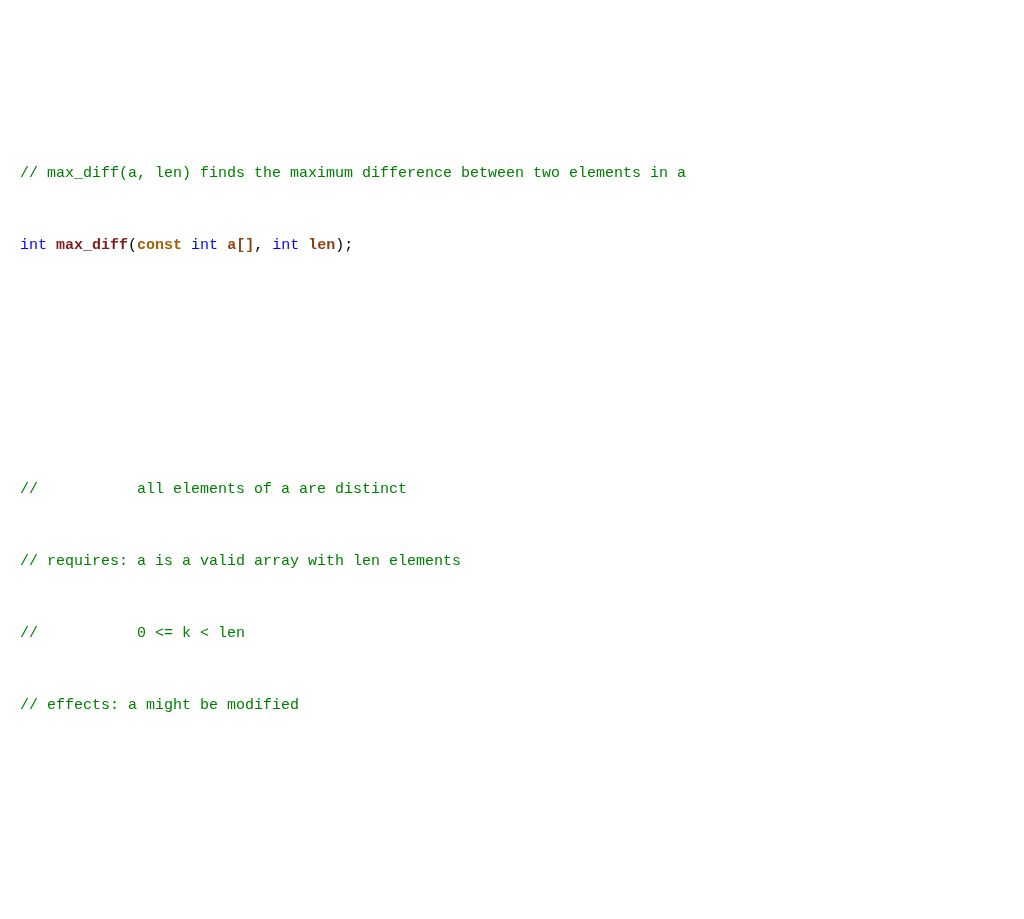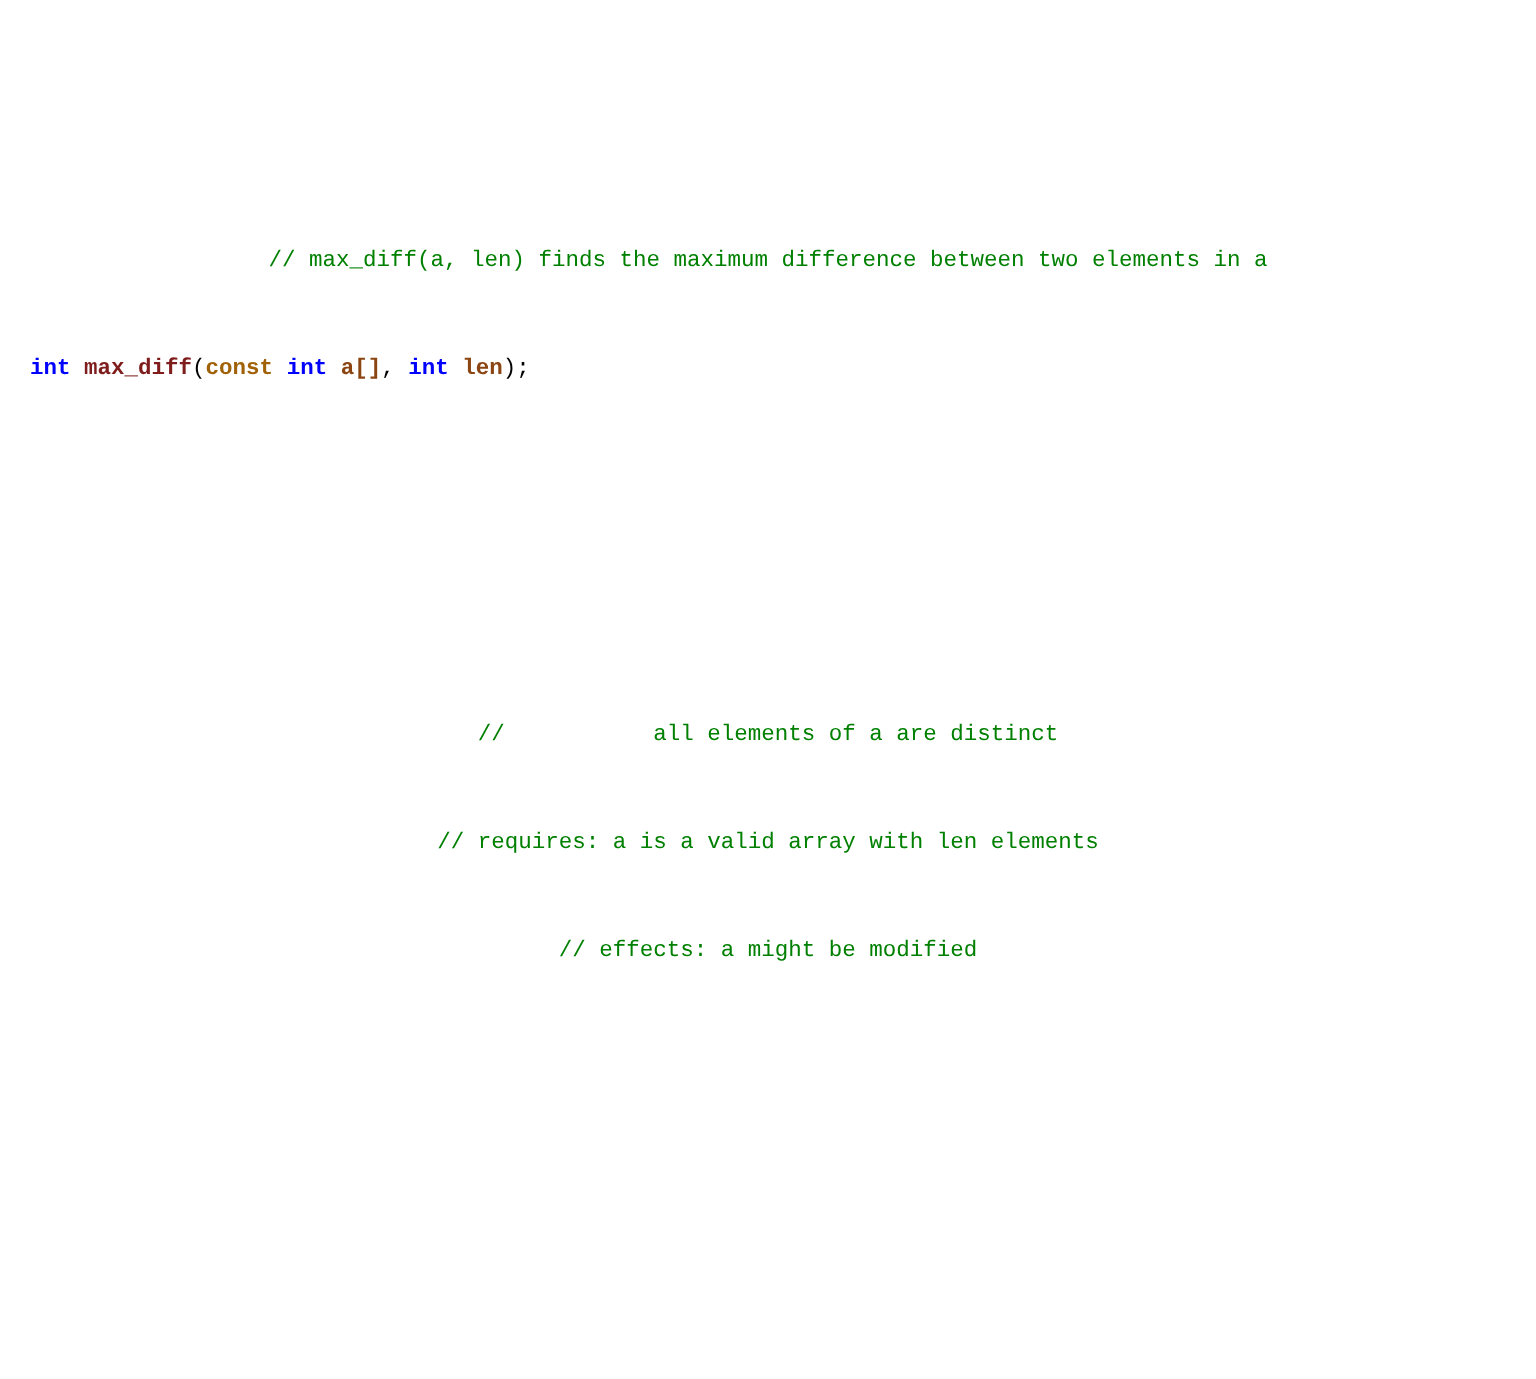--- a/index.html
+++ b/index.html
@@ -17,31 +17,30 @@
       color: #000000;
     }
 
     .code-block {
       white-space: pre-wrap;
       word-break: break-word;
     }
 
     .comment {
       color: #008000;
-      text-align: center;
     }
 
     .keyword {
       color: #a16207;
       font-weight: bold;
     }
 
     .type {
       color: #0000ff;
-      font-weight: bold;
+      font-weight: normal;
     }
 
     .function-name {
       color: #7f1d1d;
       font-weight: bold;
     }
 
     .param-name {
       color: #8b4513;
       font-weight: bold;
@@ -67,20 +66,21 @@
   
   <div class="section">
     <span class="comment code-line">// max_diff(a, len) finds the maximum difference between two elements in a</span>
     <span class="code-line"><span class="type">int</span> <span class="function-name">max_diff</span><span class="plain">(</span><span class="keyword">const</span> <span class="type">int</span> <span class="param-name">a[]</span><span class="plain">, </span><span class="type">int</span> <span class="param-name">len</span><span class="plain">);</span></span>
   </div>
 
   
   <div class="section">
     <span class="comment code-line">//           all elements of a are distinct</span>
     <span class="comment code-line">// requires: a is a valid array with len elements</span>
+    <span class="comment code-line">//           0 &lt;= k &lt; len</span>
     <span class="comment code-line">// effects: a might be modified</span>
     
     
   </div>
 
   
   
 
 </div>
 

